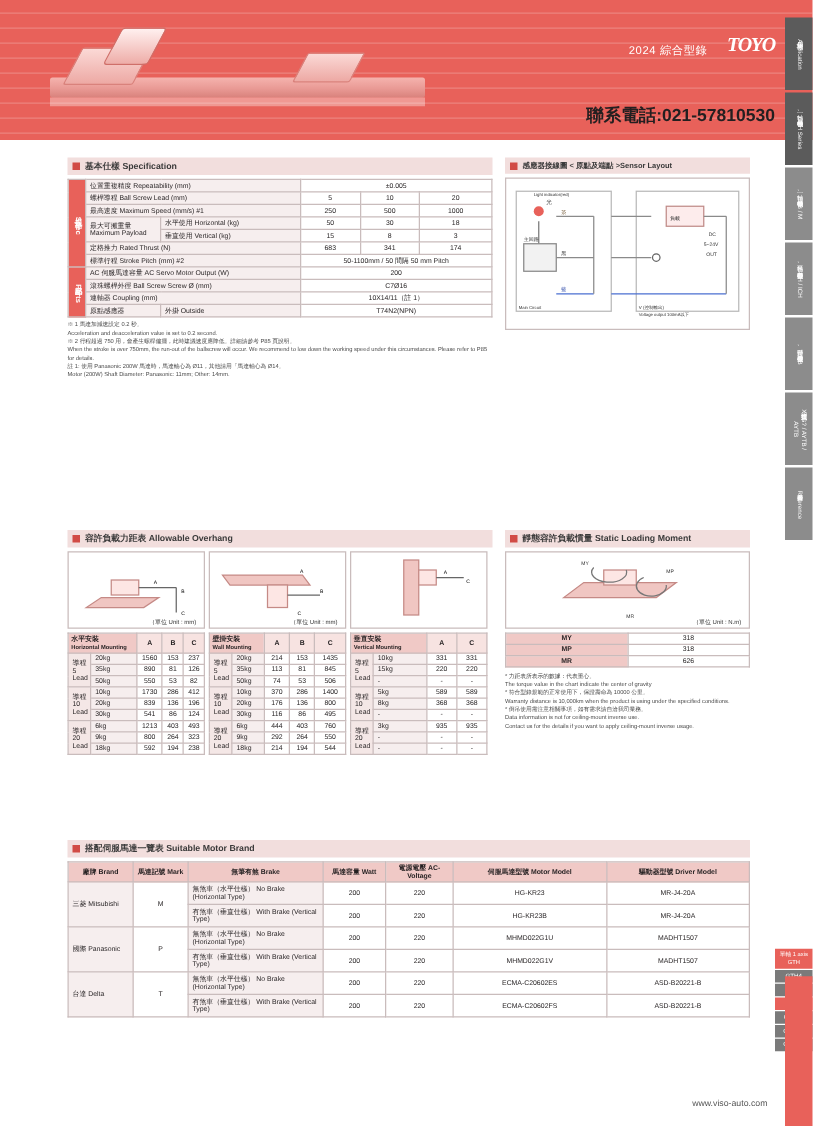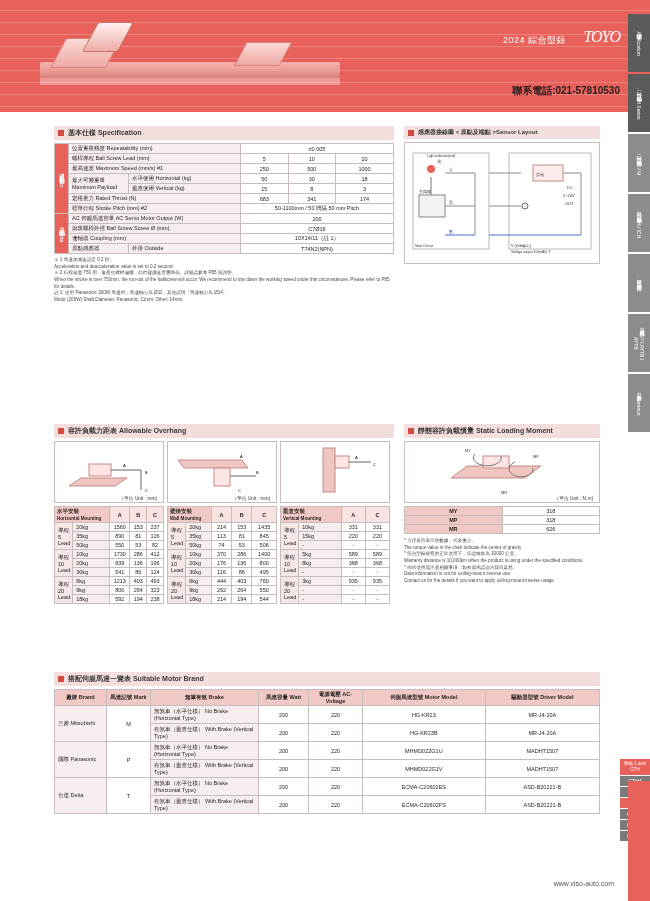--- a/index.html
+++ b/index.html
@@ -44,26 +44,26 @@
     background:linear-gradient(180deg,#fff0ef,#eeada8);
     border:1px solid #cf6f69; border-radius:3px;
     transform:skewX(-28deg);
   }
   .year {
     position:absolute; right:84px; top:34px; color:#fff; font-size:9px;
     letter-spacing:.5px;
   }
   .toyo {
     position:absolute; right:30px; top:28px; color:#fff;
-    font-size:16px; font-weight:normal; font-style:italic;
+    font-size:16px; font-weight:bold; font-style:italic;
     letter-spacing:-1px; font-family:"Liberation Serif", serif;
   }
   .phone {
     position:absolute; right:30px; top:84px; color:#ffffff;
-    font-size:10px; font-weight:bold;
+    font-size:14px; font-weight:bold;
   }
   
   .tabrail { position:absolute; right:0; top:14px; width:22px; }
   .tabrail .tab {
     width:22px; margin-bottom:2px; background:#8c8c8c; color:#fff;
     font-size:5px; text-align:center; padding:6px 2px; line-height:1.25;
     writing-mode:vertical-rl; height:44px;
     display:flex; align-items:center; justify-content:center;
   }
   .tabrail .tab.dark { background:#5b5b5b; }

